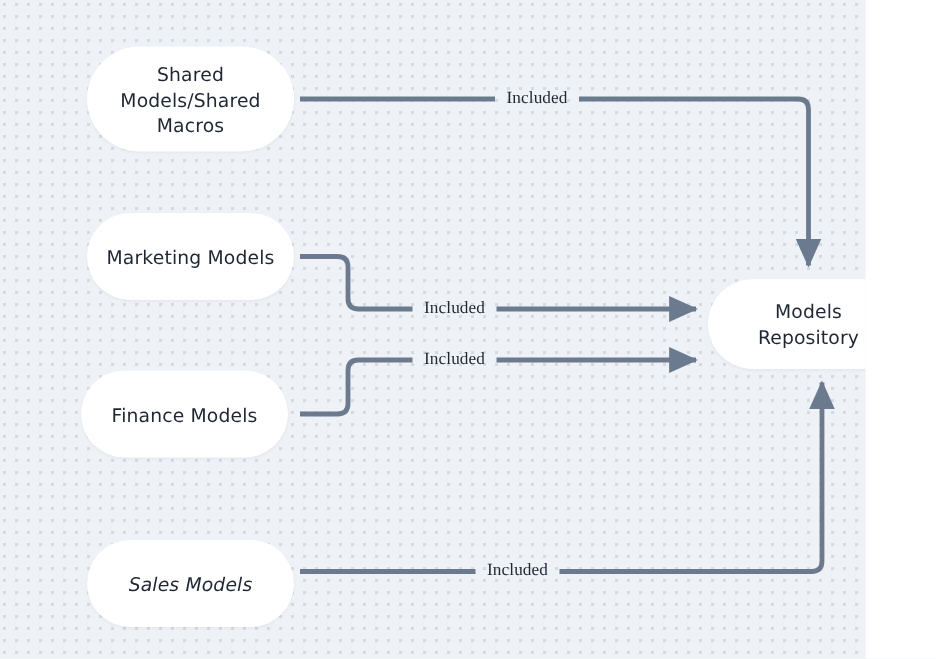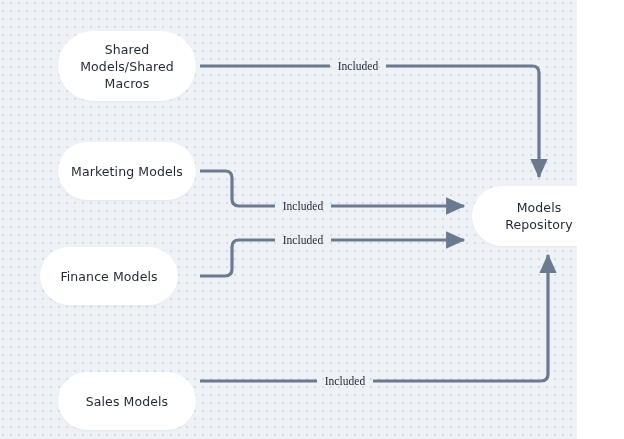--- a/index.html
+++ b/index.html
@@ -87,25 +87,25 @@
   <div class="node" style="left:58px; top:31px; width:138px; height:70px;">
     <span class="node-label">Shared
 Models/Shared
 Macros</span>
   </div>
 
   <div class="node" style="left:58px; top:142px; width:138px; height:58px;justify-content:center;">
     <span class="node-label">Marketing Models</span>
   </div>
 
-  <div class="node" style="left:40px; top:247px; width:138px; height:58px;">
+  <div class="node" style="left:54px; top:247px; width:138px; height:58px;">
     <span class="node-label">Finance Models</span>
   </div>
 
-  <div class="node" style="left:58px; top:372px; width:138px; height:58px;">
+  <div class="node" style="left:58px; top:360px; width:138px; height:58px;font-style:italic;">
     <span class="node-label">Sales Models</span>
   </div>
 
   <div class="node" style="left:472px; top:186px; width:134px; height:60px;">
     <span class="node-label">Models Repository</span>
   </div>
 
   <div class="edge-label" style="left:358px; top:66px;">Included</div>
 
   <div class="edge-label" style="left:303px; top:206px;">Included</div>

